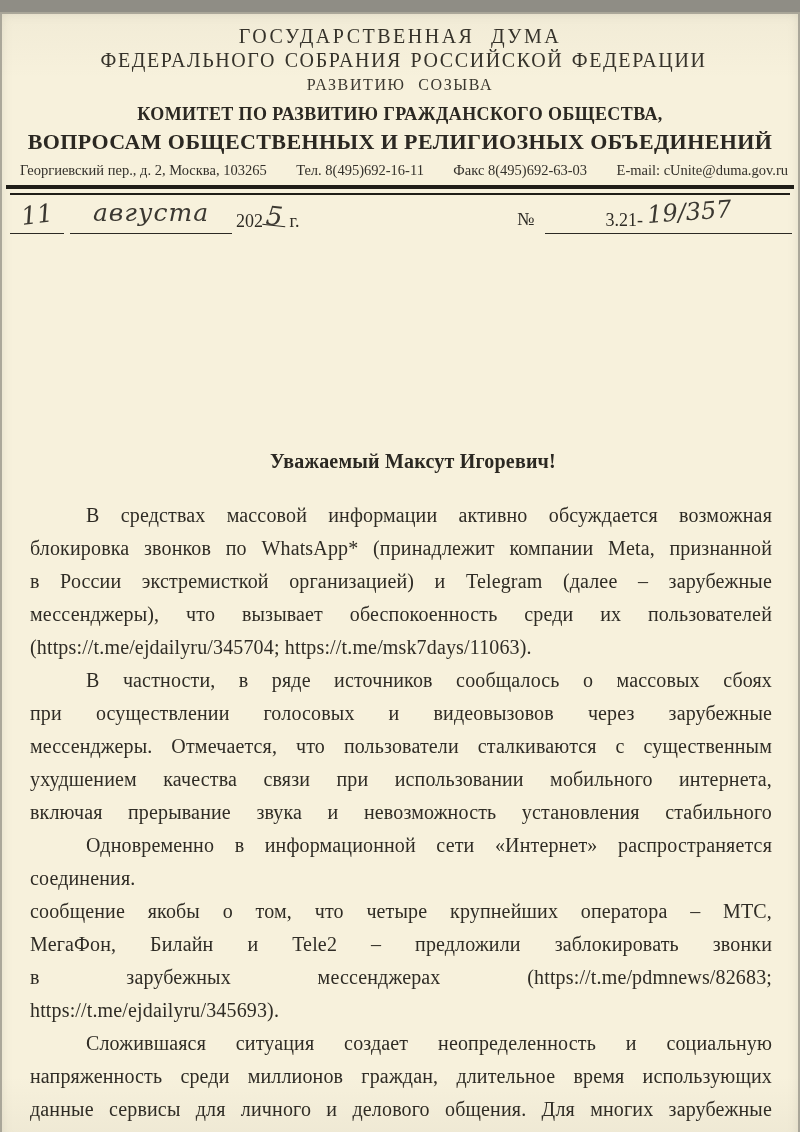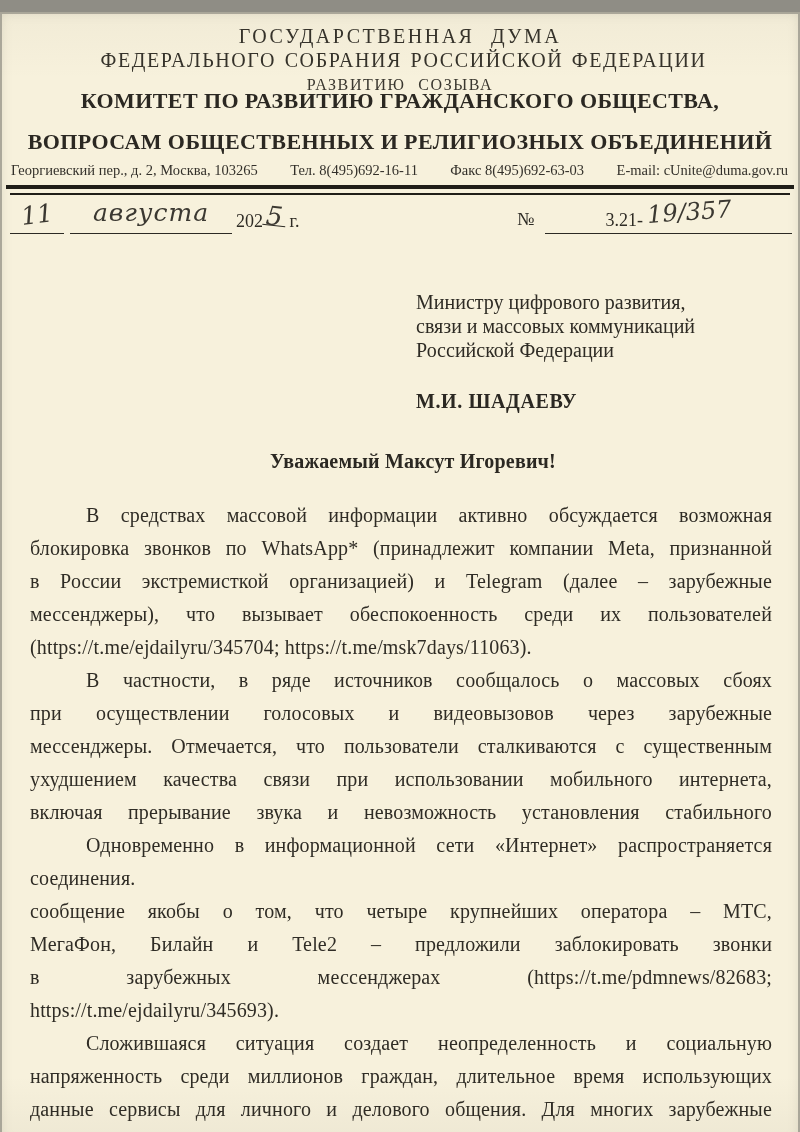--- a/index.html
+++ b/index.html
@@ -12,24 +12,24 @@
     overflow:hidden;
     font-family:"Liberation Serif","DejaVu Serif",serif;
     color:#2f2c25;
   }
   .abs { position:absolute; }
   .ctr { left:0; right:0; text-align:center; }
 
   .org1 { top:13px; font-size:20px; letter-spacing:2.5px; word-spacing:9px; color:#35322a; }
   .org2 { top:37px; font-size:20px; letter-spacing:1.6px; word-spacing:2px; color:#35322a;padding-left:7px; }
   .org3 { top:64px; font-size:16px; letter-spacing:1.6px; word-spacing:7px; color:#3a372f; }
-  .committee1 { top:76px;  font-size:22px; font-weight:bold; letter-spacing:0.4px; color:#2b2822; }
+  .committee1 { top:92px;  font-size:18px; font-weight:bold; letter-spacing:0.4px; color:#2b2822; }
   .committee2 { top:117px; font-size:22px; font-weight:bold; letter-spacing:0.4px; color:#2b2822; }
 
-  .contacts { top:150px; left:11px; right:12px; display:flex; justify-content:space-between; font-size:14.5px; color:#33302a; }
+  .contacts { top:150px; left:20px; right:12px; display:flex; justify-content:space-between; font-size:14.5px; color:#33302a; }
 
   .rule-thick { top:173px; left:6px;  right:6px;  height:4px;   background:#201e18; }
   .rule-thin  { top:181px; left:10px; right:10px; height:1.5px; background:#201e18; }
 
   .hand {
     font-family:"DejaVu Serif",serif;
     font-style:italic;
     color:#3b3831;
   }
   .uline { border-bottom:1.6px solid #2c2a24; }
@@ -83,26 +83,20 @@
     <span class="hand">августа</span>
   </div>
   <div class="abs year-wrap">
     <span>202</span><span class="hand year5">5</span><span class="year-suffix">г.</span>
   </div>
   <div class="abs no-sign">№</div>
   <div class="abs num-wrap uline">
     <span class="num-printed">3.21-</span><span class="hand num-hand">19/357</span>
   </div>
 
-  <div class="abs recipient">
-    <div>Министру цифрового развития,</div>
-    <div>связи и массовых коммуникаций</div>
-    <div>Российской Федерации</div>
-    <div class="recipient-name">М.И. ШАДАЕВУ</div>
-  </div>
 
   <div class="abs salutation">Уважаемый Максут Игоревич!</div>
 
   <div class="abs letter-body">
       <div class="line first">В средствах массовой информации активно обсуждается возможная</div>
       <div class="line">блокировка звонков по WhatsApp* (принадлежит компании Meta, признанной</div>
       <div class="line">в России экстремисткой организацией) и Telegram (далее – зарубежные</div>
       <div class="line">мессенджеры), что вызывает обеспокоенность среди их пользователей</div>
       <div class="line last">(https://t.me/ejdailyru/345704; https://t.me/msk7days/11063).</div>
       <div class="line first">В частности, в ряде источников сообщалось о массовых сбоях</div>

